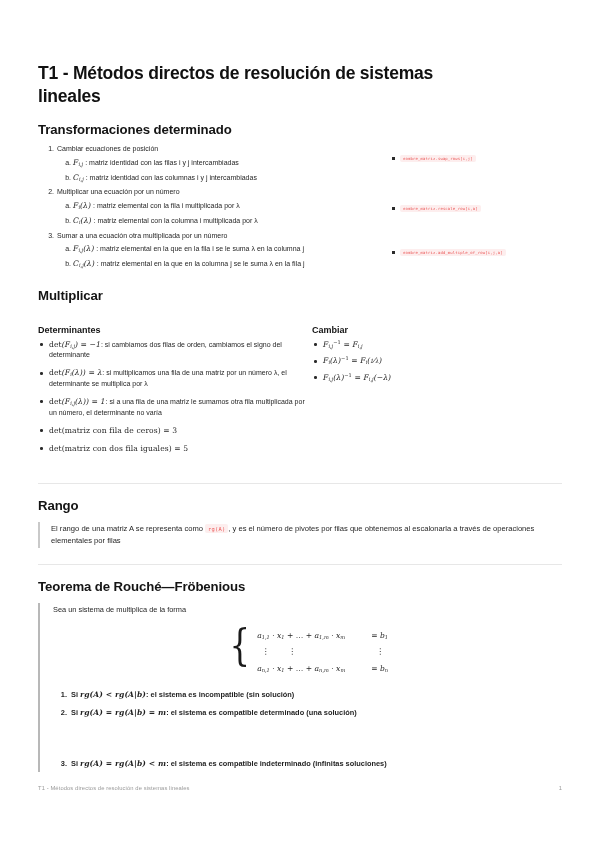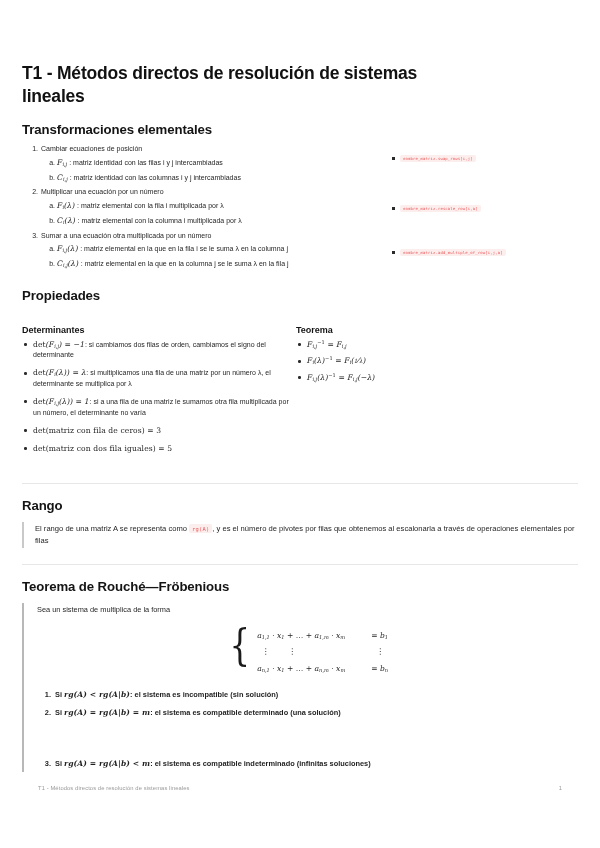--- a/index.html
+++ b/index.html
@@ -7,21 +7,21 @@
   body {
     width: 600px;
     height: 848px;
     background: #ffffff;
     font-family: "Liberation Sans", sans-serif;
     color: #1a1a1a;
     position: relative;
     overflow: hidden;
   }
   .page {
-    padding: 0 22px;
+    padding: 0 38px;
     position: relative;
     height: 817px;
   }
   
   .doc-title {
     font-size: 17.5px;
     font-weight: bold;
     line-height: 1.32;
     letter-spacing: -0.2px;
     margin: 0;
@@ -238,21 +238,21 @@
 </style>
 </head>
 <body>
 
 <div class="page">
 
   <h1 class="doc-title">T1 - Métodos directos de resolución de sistemas lineales</h1>
 
   <div class="spacer-a"></div>
 
-  <h2 class="sec">Transformaciones elementales</h2>
+  <h2 class="sec">Transformaciones determinado</h2>
 
   <ol class="main">
     <li>
       <span>Cambiar ecuaciones de posición</span>
       <ol class="sub-alpha">
         <li><span class="m">F<sub class="s">i,j</sub></span> <span>: matriz identidad con las filas i y j intercambiadas</span></li>
         <li><span class="m">C<sub class="s">i,j</sub></span> <span>: matriz identidad con las columnas i y j intercambiadas</span></li>
       </ol>
     </li>
     <li>
@@ -280,21 +280,21 @@
       <span class="codebullet"></span>
       <code class="inline">nombre_matriz.rescale_row[i,a]</code>
     </div>
     <div class="codeitem" style="top:249px;">
       <span class="codebullet"></span>
       <code class="inline">nombre_matriz.add_multiple_of_row[i,j,a]</code>
     </div>
   </div>
 
   <div style="height:14px;"></div>
-  <h2 class="sec">Propiedades</h2>
+  <h2 class="sec">Multiplicar</h2>
 
   <div class="cols">
     <div class="col-left">
       <h3 class="sub">Determinantes</h3>
       <ul class="props">
         <li>
           <span class="m"><span class="mu">det</span>(F<sub class="s">i,j</sub>) = −1</span><span>: si cambiamos dos filas de orden, cambiamos el signo del determinante</span>
         </li>
         <li>
           <span class="m"><span class="mu">det</span>(F<sub class="s">i</sub>(λ)) = λ</span><span>: si multiplicamos una fila de una matriz por un número λ, el determinante se multiplica por λ</span>
@@ -304,21 +304,21 @@
         </li>
         <li>
           <span class="m"><span class="mu">det(matriz con fila de ceros) = 3</span></span>
         </li>
         <li>
           <span class="m"><span class="mu">det(matriz con dos fila iguales) = 5</span></span>
         </li>
       </ul>
     </div>
     <div class="col-right">
-      <h3 class="sub">Teorema</h3>
+      <h3 class="sub">Cambiar</h3>
       <ul class="props tight">
         <li>
           <span class="m">F<sub class="s">i,j</sub><sup class="s">−1</sup> = F<sub class="s">i,j</sub></span>
         </li>
         <li>
           <span class="m">F<sub class="s">i</sub>(λ)<sup class="s">−1</sup> = F<sub class="s">i</sub>(<span style="font-size:5.6px;">1</span>⁄<span style="font-size:5.6px;">λ</span>)</span>
         </li>
         <li>
           <span class="m">F<sub class="s">i,j</sub>(λ)<sup class="s">−1</sup> = F<sub class="s">i,j</sub>(−λ)</span>
         </li>

